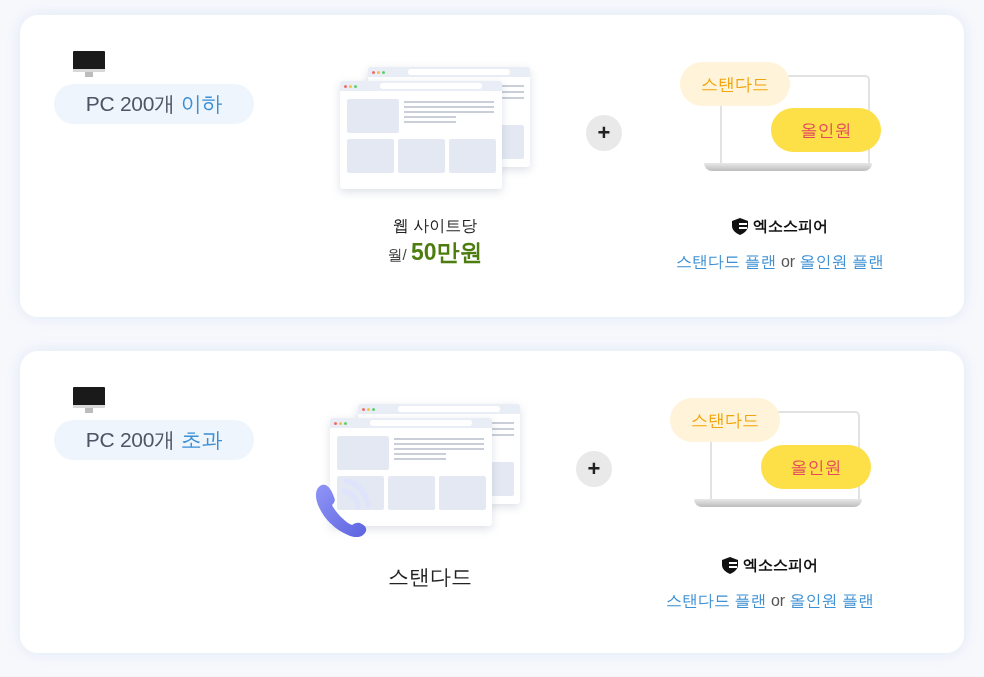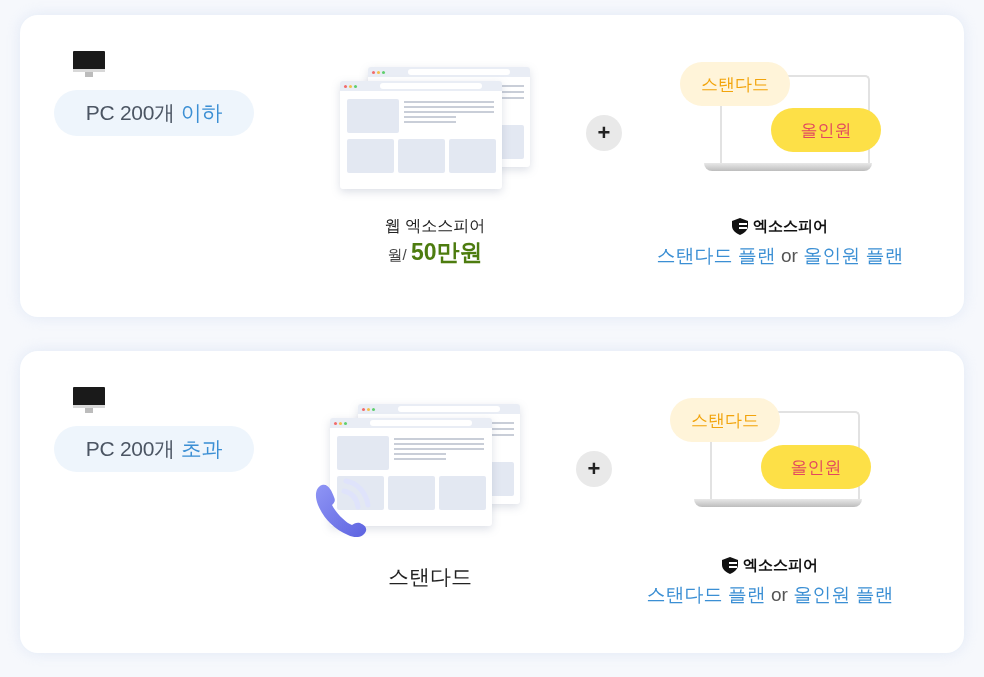--- a/index.html
+++ b/index.html
@@ -7,21 +7,21 @@
   body { font-family: "Liberation Sans", "DejaVu Sans", sans-serif; position: relative; }
   .card {
     position: absolute; left: 20px; width: 944px; height: 302px;
     background: #ffffff; border-radius: 18px;
     box-shadow: 0 0 14px rgba(200, 212, 240, 0.45);
   }
   .card.c1 { top: 15px; }
   .card.c2 { top: 351px; }
   .pc-icon { position: absolute; left: 52px; top: 35px; width: 34px; height: 30px; }
   .pill {
-    position: absolute; left: 34px; top: 75px; height: 46px; width: 200px;
+    position: absolute; left: 34px; top: 69px; height: 40px; width: 200px;
     background: #eef5fc; border-radius: 23px;
     display: flex; align-items: center; justify-content: center;
     font-size: 21px; color: #4b5563; letter-spacing: -0.3px;
   }
   .pill .accent { color: #3b8fd4; margin-left: 6px; }
   .browsers { position: absolute; left: 320px; top: 50px; width: 200px; height: 130px; }
   .bw {
     position: absolute; background: #fff; border-radius: 3px;
     box-shadow: 0 3px 8px rgba(120, 130, 160, 0.25);
     overflow: hidden;
@@ -50,21 +50,21 @@
     display: flex; align-items: center; justify-content: center;
     font-size: 17px;
   }
   .tag.std { background: #fff4d9; color: #f2a40c; width: 110px; }
   .tag.all { background: #fde047; color: #e2475f; width: 110px; }
   .caption { position: absolute; text-align: center; color: #222; }
   .cap1 { font-size: 16px; line-height: 26px; }
   .cap1 .pre { font-size: 15px; color: #444; }
   .cap1 .price { font-size: 23px; color: #4d7c0f; font-weight: bold; }
   .brand { font-size: 15px; font-weight: bold; color: #111; display: flex; align-items: center; justify-content: center; gap: 5px; height: 22px; }
-  .plans { font-size: 19px; color: #3b8fd4; margin-top: 6px; }
+  .plans { font-size: 16px; color: #3b8fd4; margin-top: 15px; }
   .plans .or { color: #555; }
   .contact { font-size: 21px; color: #222; }
 </style>
 </head>
 <body>
 
 <div class="card c1">
   <svg class="pc-icon" viewBox="0 0 34 30">
     <rect x="1" y="1" width="32" height="20" rx="1" fill="#1a1a1a"></rect>
     <rect x="1" y="19" width="32" height="3" fill="#d8d8d8"></rect>
@@ -101,21 +101,21 @@
       <div class="ln" style="left:64px; top:30px; width:90px;"></div>
       <div class="ln" style="left:64px; top:35px; width:52px;"></div>
       <div class="ln" style="left:64px; top:40px; width:52px;"></div>
       <div class="blk" style="left:7px; top:58px; width:47px; height:34px;"></div>
       <div class="blk" style="left:58px; top:58px; width:47px; height:34px;"></div>
       <div class="blk" style="left:109px; top:58px; width:47px; height:34px;"></div>
     </div>
   </div>
 
   <div class="caption cap1" style="left:320px; top:198px; width:190px;">
-    <div>웹 엑소스피어</div>
+    <div>웹 사이트당</div>
     <div>
       <span class="pre">월/</span>
       <span class="price">50만원</span>
     </div>
   </div>
 
   <div class="plus" style="left:566px; top:100px;">+</div>
 
   <div class="laptop" style="left:676px; top:52px;">
     <div class="screen"></div>

